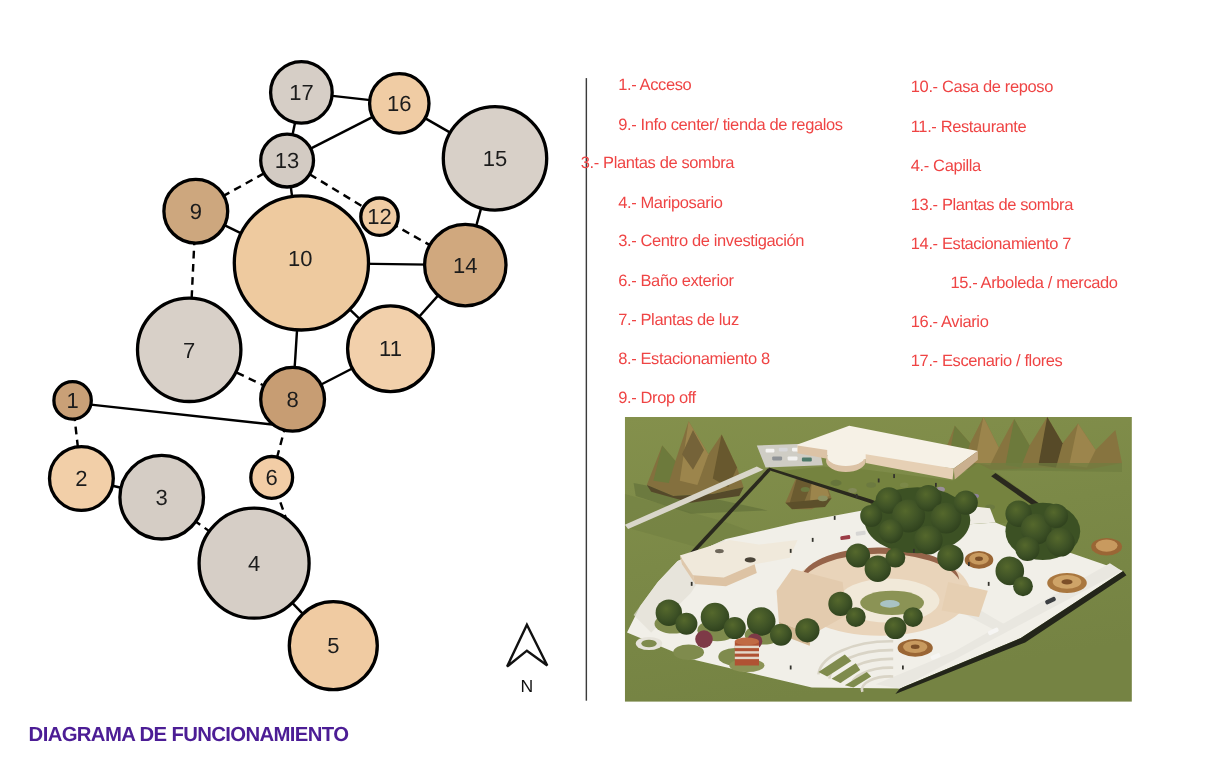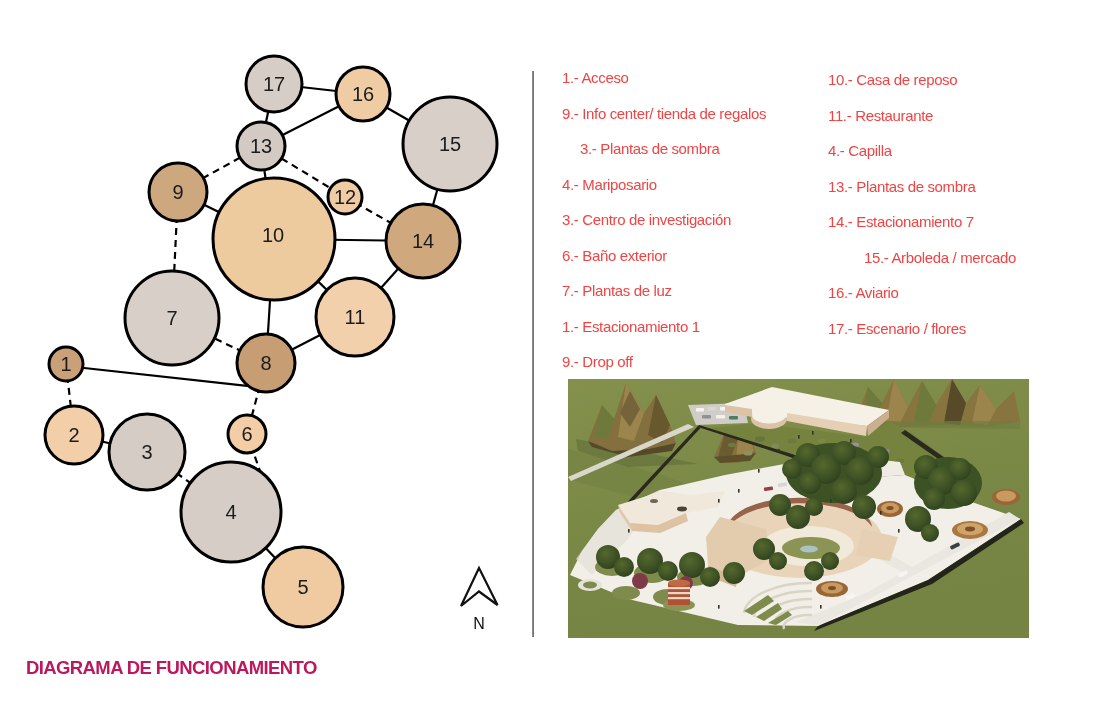--- a/index.html
+++ b/index.html
@@ -84,41 +84,41 @@
   </g>
 
   <text x="479" y="629" fill="#111111" font-size="16px" text-anchor="middle" font-family="Liberation Sans,sans-serif">N</text>
 
   <rect x="532.4" y="71" width="1.3" height="566" fill="#3c3c3c"></rect>
 </svg>
 
 <div>
 <div class="leg" style="left:562px;top:69px">1.- Acceso</div>
 <div class="leg" style="left:562px;top:105px">9.- Info center/ tienda de regalos</div>
-<div class="leg" style="left:580px;top:140px">3.- Plantas de sombra</div>
+<div class="leg" style="left:528px;top:140px">3.- Plantas de sombra</div>
 <div class="leg" style="left:562px;top:176px">4.- Mariposario</div>
 <div class="leg" style="left:562px;top:211px">3.- Centro de investigación</div>
 <div class="leg" style="left:562px;top:247px">6.- Baño exterior</div>
 <div class="leg" style="left:562px;top:282px">7.- Plantas de luz</div>
-<div class="leg" style="left:562px;top:318px">1.- Estacionamiento 1</div>
+<div class="leg" style="left:562px;top:318px">8.- Estacionamiento 8</div>
 <div class="leg" style="left:562px;top:353px">9.- Drop off</div>
 </div>
 
 <div>
 <div class="leg" style="left:828px;top:71px">10.- Casa de reposo</div>
 <div class="leg" style="left:828px;top:107px">11.- Restaurante</div>
 <div class="leg" style="left:828px;top:142px">4.- Capilla</div>
 <div class="leg" style="left:828px;top:178px">13.- Plantas de sombra</div>
 <div class="leg" style="left:828px;top:213px">14.- Estacionamiento 7</div>
 <div class="leg" style="left:864px;top:249px">15.- Arboleda / mercado</div>
 <div class="leg" style="left:828px;top:284px">16.- Aviario</div>
 <div class="leg" style="left:828px;top:320px">17.- Escenario / flores</div>
 </div>
 
-<div class="abs" style="left:26px;top:657px;font-size:18.5px;font-weight:bold;color:#be185d;letter-spacing:-0.6px">DIAGRAMA DE FUNCIONAMIENTO</div>
+<div class="abs" style="left:26px;top:657px;font-size:18.5px;font-weight:bold;color:#4c1d95;letter-spacing:-0.6px">DIAGRAMA DE FUNCIONAMIENTO</div>
 
 <svg class="abs" style="left:568px;top:379px" width="461" height="259" viewBox="0 0 461 259">
   <defs>
     <linearGradient id="gr" x1="0" y1="0" x2="0.3" y2="1">
       <stop offset="0" stop-color="#84904c"></stop>
       <stop offset="0.5" stop-color="#7b8947"></stop>
       <stop offset="1" stop-color="#758343"></stop>
     </linearGradient>
     <radialGradient id="tree" cx="0.4" cy="0.35" r="0.75">
       <stop offset="0" stop-color="#55682c"></stop>

